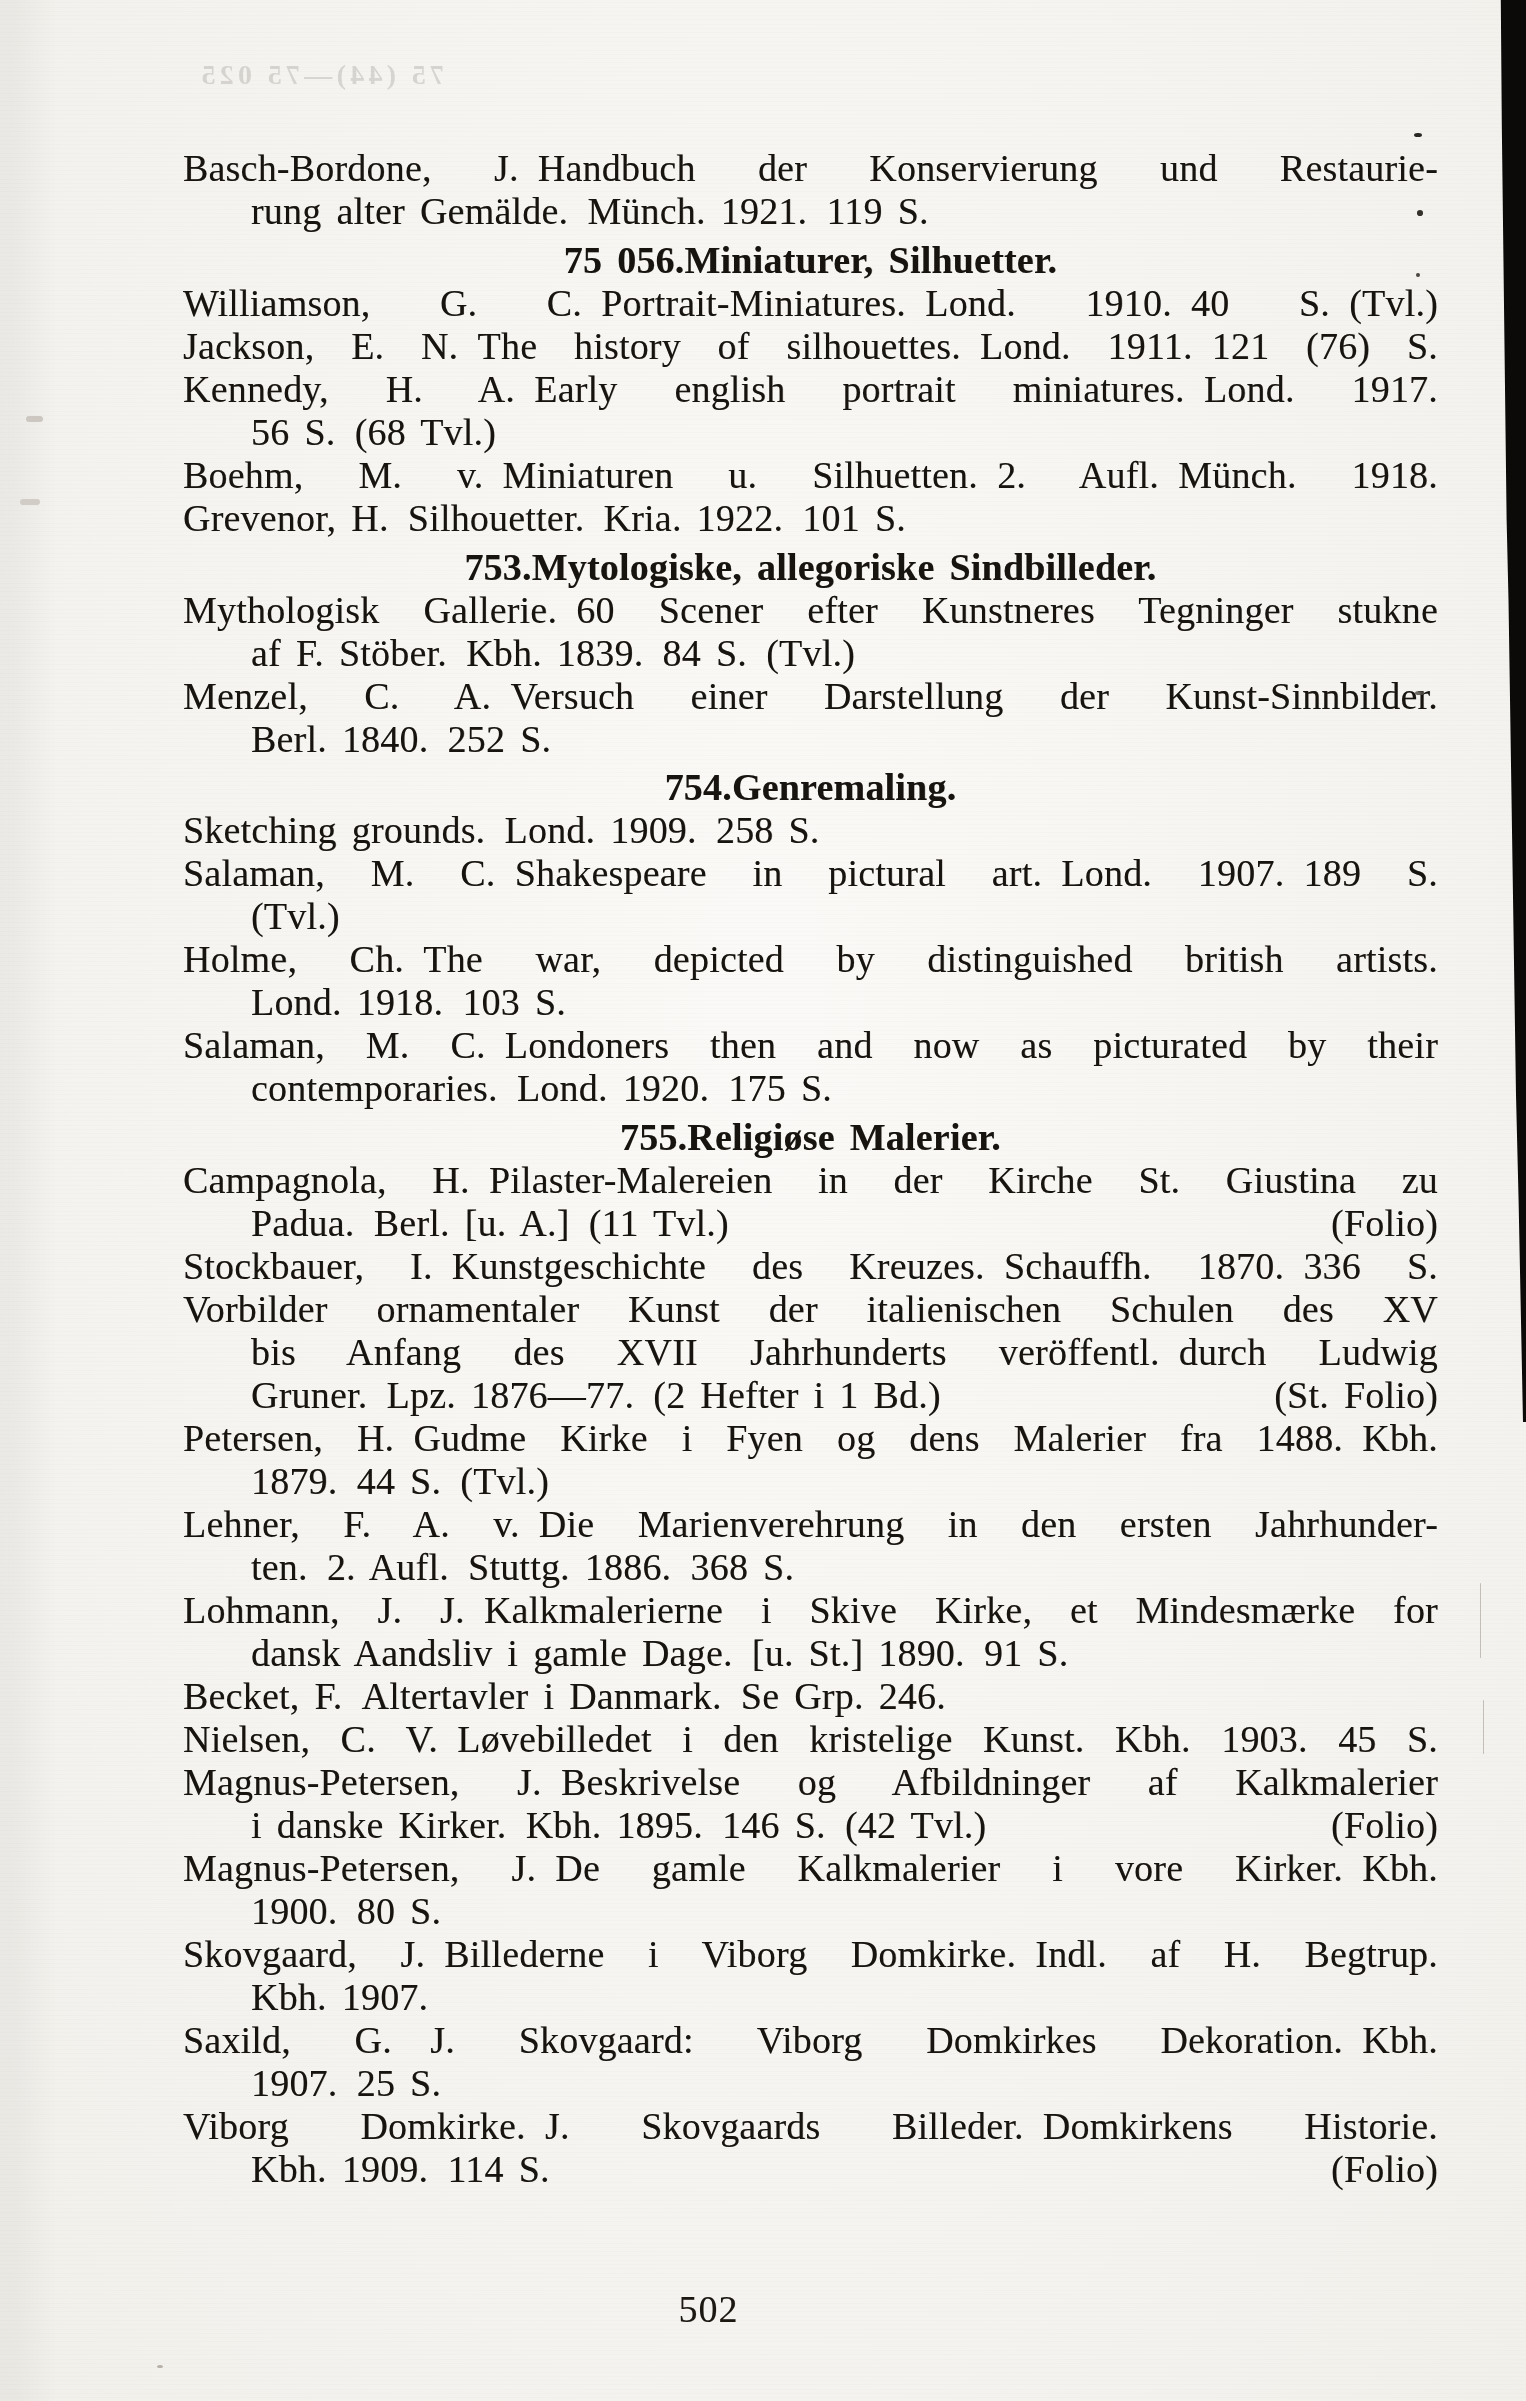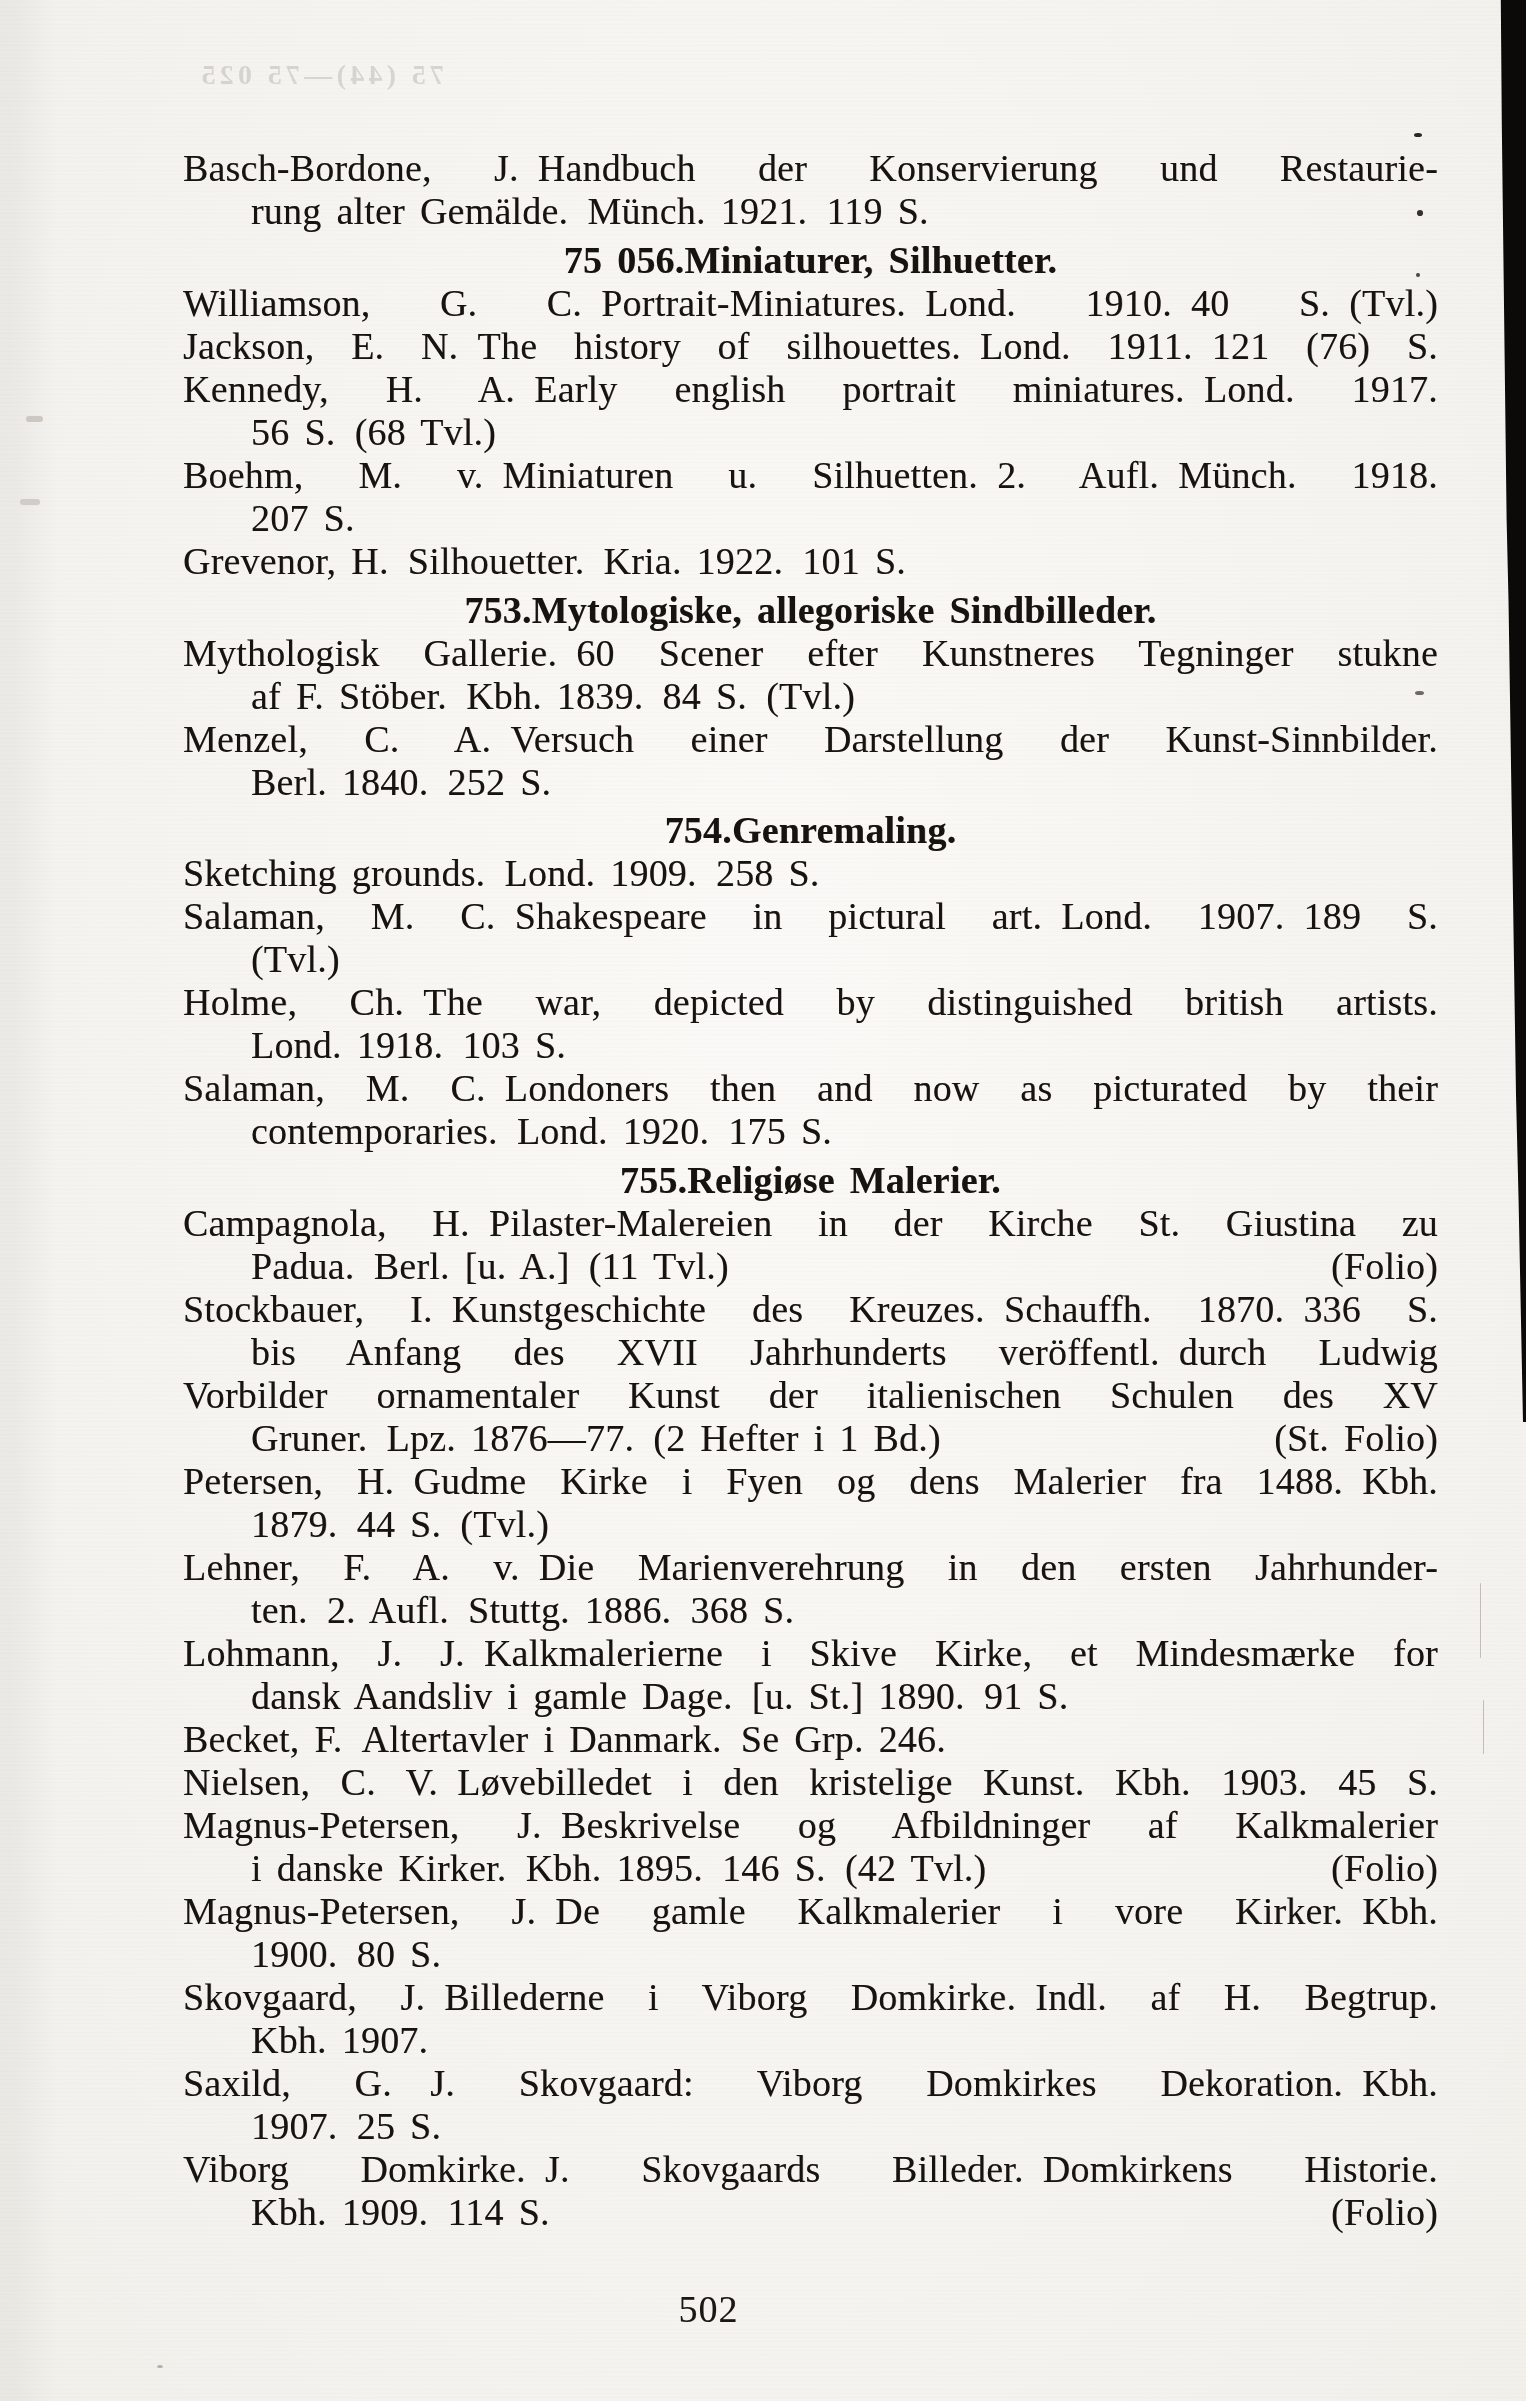--- a/index.html
+++ b/index.html
@@ -104,21 +104,20 @@
       </div>
       <div class="entry">
         <div class="line just"><span class="bold">Jackson, E. N.</span><span class="reg"> The history of silhouettes. Lond. 1911. 121 (76) S.</span></div>
       </div>
       <div class="entry">
         <div class="line just"><span class="bold">Kennedy, H. A.</span><span class="reg"> Early english portrait miniatures. Lond. 1917.</span></div>
         <div class="line indent"><span class="reg">56 S. (68 Tvl.)</span></div>
       </div>
       <div class="entry">
         <div class="line just"><span class="bold">Boehm, M. v.</span><span class="reg"> Miniaturen u. Silhuetten. 2. Aufl. Münch. 1918.</span></div>
-        <div class="line indent"><span class="reg">207 S.</span></div>
       </div>
       <div class="entry">
         <div class="line"><span class="bold">Grevenor, H.</span><span class="reg"> Silhouetter. Kria. 1922. 101 S.</span></div>
       </div>
       <div class="heading">
         <span class="hnum">753.</span>
         <span class="htitle">Mytologiske, allegoriske Sindbilleder.</span>
       </div>
       <div class="entry">
         <div class="line just"><span class="reg">Mythologisk Gallerie. 60 Scener efter Kunstneres Tegninger stukne</span></div>
@@ -155,22 +154,22 @@
         <div class="line just"><span class="bold">Campagnola, H.</span><span class="reg"> Pilaster-Malereien in der Kirche St. Giustina zu</span></div>
         <div class="line indent split">
           <span class="lpart"><span class="reg">Padua. Berl. [u. A.] (11 Tvl.)</span></span>
           <span class="rnote">(Folio)</span>
         </div>
       </div>
       <div class="entry">
         <div class="line just"><span class="bold">Stockbauer, I.</span><span class="reg"> Kunstgeschichte des Kreuzes. Schauffh. 1870. 336 S.</span></div>
       </div>
       <div class="entry">
+        <div class="line just"><span class="reg">Vorbilder ornamentaler Kunst der italienischen Schulen des XV</span></div>
         <div class="line indent just"><span class="reg">bis Anfang des XVII Jahrhunderts veröffentl. durch Ludwig</span></div>
-        <div class="line just"><span class="reg">Vorbilder ornamentaler Kunst der italienischen Schulen des XV</span></div>
         <div class="line indent split">
           <span class="lpart"><span class="reg">Gruner. Lpz. 1876—77. (2 Hefter i 1 Bd.)</span></span>
           <span class="rnote">(St. Folio)</span>
         </div>
       </div>
       <div class="entry">
         <div class="line just"><span class="bold">Petersen, H.</span><span class="reg"> Gudme Kirke i Fyen og dens Malerier fra 1488. Kbh.</span></div>
         <div class="line indent"><span class="reg">1879. 44 S. (Tvl.)</span></div>
       </div>
       <div class="entry">

